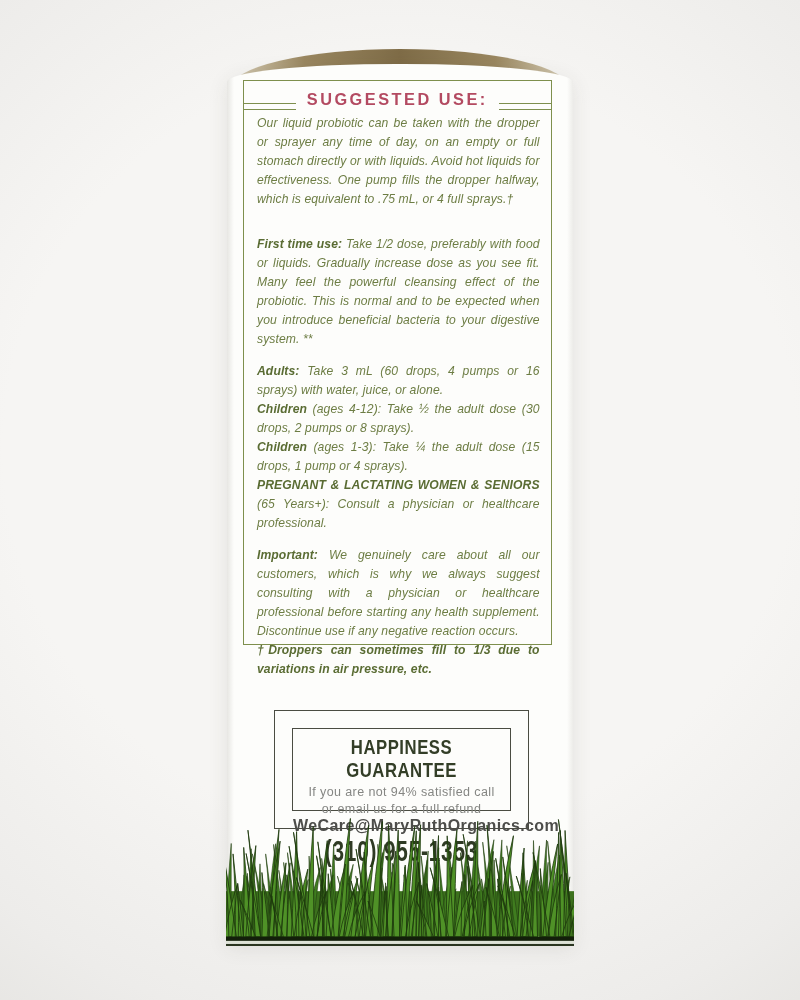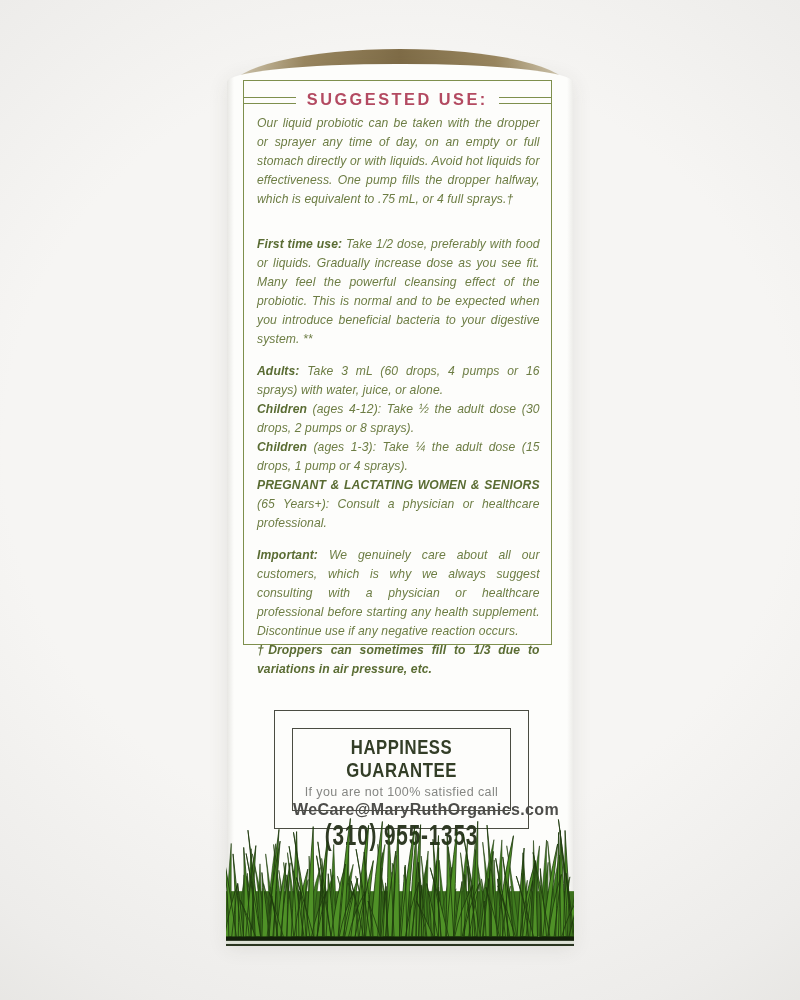--- a/index.html
+++ b/index.html
@@ -36,21 +36,21 @@
     box-shadow: 0 4px 20px rgba(60,60,50,0.10);
   }
   
   .frame {
     position: absolute;
     left: 16px; top: 16px;
     width: 309px; height: 565px;
     border: 1.5px solid #7e8f4d;
   }
   .title-row {
-    display: flex; align-items: center;
+    display: flex; align-items: flex-end;
     margin-top: 9px; height: 20px;
   }
   .dbl-line {
     flex: 1; height: 7px;
     border-top: 1.5px solid #7e8f4d;
     border-bottom: 1.5px solid #7e8f4d;
   }
   .dbl-line.left { margin-right: 7px; }
   .dbl-line.right { margin-left: 7px; }
   .panel-title {
@@ -151,21 +151,22 @@
             <div><b>PREGNANT &amp; LACTATING WOMEN &amp; SENIORS</b><span> (65 Years+): Consult a physician or healthcare professional.</span></div>
           </div>
           <p class="para m-md"><b>Important:</b><span> We genuinely care about all our customers, which is why we always suggest consulting with a physician or healthcare professional before starting any health supplement. Discontinue use if any negative reaction occurs.</span></p>
           <p class="para footnote"><span>†Droppers can sometimes fill to 1/3 due to variations in air pressure, etc.</span></p>
         </div>
       </div>
 
       <div class="guarantee">
         <div class="g-inner">
           <div class="g-title">HAPPINESS GUARANTEE</div>
-          <div class="g-line">If you are not 100% satisfied call</div>
+          <div class="g-line">If you are not 94% satisfied call</div>
+          <div class="g-line">or email us for a full refund</div>
           <div class="g-email">WeCare@MaryRuthOrganics.com</div>
           <div class="g-phone">(310) 955-1353</div>
         </div>
       </div>
 
       <svg class="grass" viewBox="0 0 346 130" preserveAspectRatio="none">
           <rect x="0" y="76" width="346" height="45" fill="#3c711d"></rect>
           <path d="M -5.6 121 Q -7.3 96.3 -16.0 76.0 Q -7.3 98.5 -0.4 121 Z M -0.9 121 Q 1.6 70.4 5.2 29.0 Q 5.2 75.0 4.9 121 Z M 2.5 121 Q 2.7 79.4 -1.8 45.3 Q 4.8 83.2 9.9 121 Z M 11.2 121 Q 14.3 86.1 19.1 57.6 Q 18.3 89.3 17.4 121 Z M 14.9 121 Q 16.7 87.4 17.9 59.9 Q 19.9 90.5 21.3 121 Z M 17.8 121 Q 19.8 86.6 21.3 58.4 Q 22.9 89.7 23.9 121 Z M 20.1 121 Q 22.5 73.2 25.1 34.2 Q 26.0 77.6 26.4 121 Z M 26.8 121 Q 26.3 88.2 20.7 61.4 Q 27.3 91.2 32.5 121 Z M 30.3 121 Q 32.3 81.4 33.8 49.1 Q 35.5 85.0 36.6 121 Z M 34.7 121 Q 34.0 76.0 26.2 39.2 Q 35.4 80.1 42.6 121 Z M 39.7 121 Q 43.1 70.6 49.4 29.3 Q 47.2 75.1 45.2 121 Z M 43.5 121 Q 43.6 76.1 39.4 39.3 Q 45.3 80.2 49.9 121 Z M 43.9 121 Q 43.5 92.2 37.3 68.6 Q 45.1 94.8 51.0 121 Z M 51.4 121 Q 51.6 70.9 47.3 30.0 Q 53.6 75.5 58.5 121 Z M 55.7 121 Q 56.1 84.9 52.5 55.4 Q 58.3 88.2 62.7 121 Z M 60.1 121 Q 60.8 80.7 57.3 47.7 Q 63.2 84.4 67.8 121 Z M 65.4 121 Q 65.5 75.4 61.1 38.1 Q 67.2 79.6 71.9 121 Z M 68.5 121 Q 72.7 89.9 81.7 64.5 Q 77.6 92.8 74.0 121 Z M 72.5 121 Q 73.5 95.9 71.4 75.4 Q 76.4 98.2 80.3 121 Z M 75.5 121 Q 74.6 85.5 67.1 56.4 Q 75.7 88.7 82.5 121 Z M 78.9 121 Q 83.6 83.4 93.6 52.7 Q 89.0 86.8 85.1 121 Z M 80.9 121 Q 82.5 77.2 82.6 41.4 Q 85.6 81.2 87.7 121 Z M 89.9 121 Q 93.7 70.7 101.3 29.6 Q 98.2 75.3 95.4 121 Z M 90.6 121 Q 95.7 87.4 106.5 59.9 Q 101.6 90.4 97.3 121 Z M 98.3 121 Q 98.7 78.5 95.1 43.7 Q 100.8 82.4 105.1 121 Z M 101.9 121 Q 104.6 71.0 107.1 30.0 Q 108.9 75.5 110.0 121 Z M 106.2 121 Q 106.6 84.2 103.7 54.1 Q 108.6 87.5 112.3 121 Z M 109.8 121 Q 112.7 92.9 117.2 70.0 Q 116.7 95.5 116.0 121 Z M 110.7 121 Q 115.7 81.7 126.5 49.6 Q 121.3 85.3 116.7 121 Z M 116.5 121 Q 118.9 71.5 122.0 31.0 Q 122.3 76.0 122.3 121 Z M 120.9 121 Q 119.3 88.1 110.8 61.2 Q 119.4 91.1 126.1 121 Z M 122.9 121 Q 124.1 88.3 122.4 61.5 Q 127.0 91.3 130.4 121 Z M 130.9 121 Q 129.9 91.9 121.9 68.1 Q 131.0 94.5 138.2 121 Z M 132.6 121 Q 134.7 81.0 137.3 48.3 Q 137.9 84.6 138.2 121 Z M 136.5 121 Q 136.0 88.0 128.9 61.0 Q 137.6 91.0 144.4 121 Z M 142.1 121 Q 147.2 71.0 158.1 30.0 Q 153.1 75.5 148.8 121 Z M 147.7 121 Q 150.6 83.6 155.2 53.0 Q 154.4 87.0 153.4 121 Z M 147.5 121 Q 150.5 75.4 155.4 38.0 Q 154.3 79.5 153.2 121 Z M 152.1 121 Q 152.9 70.8 150.9 29.8 Q 155.0 75.4 158.2 121 Z M 157.6 121 Q 159.0 91.7 158.6 67.8 Q 161.8 94.4 164.1 121 Z M 158.0 121 Q 158.2 85.1 153.5 55.8 Q 160.4 88.4 165.8 121 Z M 166.4 121 Q 167.7 81.9 166.9 49.8 Q 170.6 85.4 173.4 121 Z M 168.5 121 Q 169.0 81.1 165.3 48.4 Q 171.3 84.7 175.9 121 Z M 173.8 121 Q 172.5 86.1 164.7 57.5 Q 173.0 89.2 179.5 121 Z M 179.5 121 Q 180.0 83.0 177.7 52.0 Q 182.0 86.5 185.2 121 Z M 179.0 121 Q 179.7 87.4 176.9 59.9 Q 182.0 90.5 185.7 121 Z M 189.3 121 Q 193.0 79.4 200.1 45.4 Q 197.4 83.2 195.0 121 Z M 192.4 121 Q 195.7 74.5 201.0 36.4 Q 200.2 78.7 199.2 121 Z M 197.1 121 Q 197.3 77.2 194.1 41.4 Q 199.0 81.2 202.8 121 Z M 199.8 121 Q 203.6 79.7 209.4 46.0 Q 208.6 83.5 207.5 121 Z M 203.2 121 Q 206.5 72.8 211.5 33.3 Q 211.0 77.2 210.3 121 Z M 209.3 121 Q 210.8 94.1 211.4 72.0 Q 213.5 96.5 214.9 121 Z M 211.3 121 Q 215.9 83.1 224.8 52.2 Q 221.3 86.6 218.2 121 Z M 212.7 121 Q 213.8 79.5 211.9 45.5 Q 216.5 83.3 219.9 121 Z M 217.8 121 Q 221.4 94.9 228.6 73.6 Q 225.7 97.3 223.1 121 Z M 224.1 121 Q 224.9 91.3 221.8 67.0 Q 227.5 94.0 231.9 121 Z M 225.2 121 Q 225.5 72.2 220.9 32.3 Q 227.7 76.6 233.0 121 Z M 231.2 121 Q 234.5 69.0 240.2 26.4 Q 238.8 73.7 237.3 121 Z M 237.2 121 Q 237.4 75.4 233.1 38.1 Q 239.3 79.5 244.1 121 Z M 240.9 121 Q 241.8 78.2 240.0 43.2 Q 244.1 82.1 247.2 121 Z M 240.6 121 Q 243.7 69.1 247.9 26.6 Q 248.2 73.8 248.0 121 Z M 250.1 121 Q 255.6 68.4 266.4 25.3 Q 262.0 73.2 258.1 121 Z M 253.9 121 Q 253.7 73.7 247.7 35.0 Q 255.4 78.0 261.4 121 Z M 255.6 121 Q 256.6 89.6 254.0 63.9 Q 259.6 92.5 263.9 121 Z M 259.5 121 Q 259.7 69.7 255.2 27.7 Q 261.7 74.3 266.6 121 Z M 263.2 121 Q 265.2 79.3 266.6 45.2 Q 268.5 83.1 269.7 121 Z M 267.2 121 Q 270.2 68.5 274.3 25.5 Q 274.7 73.3 274.6 121 Z M 272.9 121 Q 276.4 93.5 282.7 71.0 Q 280.6 96.0 278.5 121 Z M 279.4 121 Q 280.5 84.7 279.7 55.0 Q 282.9 88.0 285.3 121 Z M 283.0 121 Q 283.3 95.2 279.8 74.1 Q 285.2 97.5 289.3 121 Z M 285.6 121 Q 285.2 71.7 279.1 31.3 Q 286.6 76.2 292.4 121 Z M 290.5 121 Q 293.9 90.3 299.6 65.2 Q 298.2 93.1 296.7 121 Z M 294.8 121 Q 295.9 86.6 294.0 58.5 Q 298.6 89.7 302.1 121 Z M 296.8 121 Q 299.7 86.0 304.7 57.3 Q 303.5 89.1 302.3 121 Z M 300.4 121 Q 304.5 71.7 311.7 31.4 Q 309.7 76.2 307.8 121 Z M 304.0 121 Q 305.4 68.8 305.7 26.1 Q 308.1 73.6 309.7 121 Z M 312.3 121 Q 315.5 80.6 320.3 47.6 Q 319.9 84.3 319.2 121 Z M 311.8 121 Q 314.6 68.5 318.7 25.6 Q 318.4 73.3 317.9 121 Z M 319.2 121 Q 323.4 76.8 331.6 40.6 Q 328.6 80.8 325.8 121 Z M 323.1 121 Q 323.5 69.2 319.7 26.8 Q 325.6 73.9 330.1 121 Z M 327.6 121 Q 332.4 88.5 341.9 61.9 Q 338.0 91.4 334.4 121 Z M 332.9 121 Q 333.6 77.9 332.1 42.6 Q 335.6 81.8 338.2 121 Z M 333.9 121 Q 334.6 80.3 331.7 46.9 Q 336.9 84.0 340.9 121 Z M 339.9 121 Q 343.5 91.1 349.7 66.7 Q 347.9 93.8 346.2 121 Z M 338.9 121 Q 338.8 70.5 332.7 29.1 Q 340.8 75.1 347.1 121 Z " fill="#3f7c1f" stroke="#224010" stroke-width="0.6"></path>
           <path d="M -5.9 121 Q -8.2 101.8 -18.5 86.0 Q -8.8 103.5 -1.1 121 Z M -1.4 121 Q 3.1 92.6 11.5 69.4 Q 8.5 95.2 5.7 121 Z M 2.8 121 Q 2.4 70.9 -4.3 29.9 Q 4.0 75.4 10.4 121 Z M 9.2 121 Q 9.7 76.1 7.0 39.3 Q 11.6 80.2 15.2 121 Z M 12.2 121 Q 12.9 91.9 11.6 68.2 Q 14.9 94.6 17.4 121 Z M 17.2 121 Q 18.7 72.5 17.6 32.9 Q 21.8 76.9 25.0 121 Z M 19.7 121 Q 23.1 71.6 29.7 31.1 Q 27.2 76.0 24.9 121 Z M 23.1 121 Q 22.0 101.1 14.2 84.9 Q 22.8 102.9 29.5 121 Z M 29.1 121 Q 27.8 75.8 20.0 38.9 Q 28.1 79.9 34.5 121 Z M 28.0 121 Q 27.6 63.2 21.8 15.9 Q 29.0 68.5 34.5 121 Z M 35.7 121 Q 37.0 86.1 35.7 57.6 Q 39.9 89.3 43.0 121 Z M 40.9 121 Q 45.1 69.2 53.8 26.7 Q 50.0 73.9 46.6 121 Z M 42.8 121 Q 45.0 98.8 45.6 80.6 Q 48.8 100.8 51.1 121 Z M 42.3 121 Q 45.8 62.8 52.7 15.1 Q 49.9 68.1 47.4 121 Z M 50.1 121 Q 53.3 80.9 59.7 48.1 Q 57.3 84.5 55.1 121 Z M 51.4 121 Q 50.3 96.9 43.1 77.2 Q 50.9 99.1 57.1 121 Z M 54.3 121 Q 57.7 80.9 63.7 48.1 Q 62.1 84.6 60.4 121 Z M 60.5 121 Q 61.7 87.4 60.5 59.9 Q 64.5 90.5 67.4 121 Z M 64.9 121 Q 67.6 64.0 70.2 17.3 Q 71.7 69.2 72.5 121 Z M 67.7 121 Q 72.4 84.3 81.3 54.3 Q 78.1 87.6 75.1 121 Z M 70.0 121 Q 69.5 71.9 62.7 31.7 Q 71.1 76.3 77.6 121 Z M 76.2 121 Q 75.2 64.4 67.1 18.0 Q 76.2 69.5 83.4 121 Z M 79.9 121 Q 82.9 61.2 86.7 12.4 Q 87.2 66.7 87.4 121 Z M 79.5 121 Q 78.5 88.9 70.0 62.6 Q 79.7 91.8 87.2 121 Z M 85.0 121 Q 89.5 96.6 99.5 76.7 Q 94.6 98.8 90.3 121 Z M 90.7 121 Q 93.0 86.3 96.1 57.9 Q 96.1 89.5 95.9 121 Z M 90.9 121 Q 94.4 68.9 100.7 26.2 Q 98.5 73.6 96.5 121 Z M 97.8 121 Q 97.3 69.5 91.3 27.4 Q 98.6 74.2 104.3 121 Z M 96.7 121 Q 96.4 77.1 90.0 41.1 Q 98.3 81.1 104.7 121 Z M 99.5 121 Q 101.5 86.8 101.6 58.8 Q 105.2 89.9 107.7 121 Z M 104.4 121 Q 109.3 81.6 118.7 49.3 Q 115.2 85.2 112.0 121 Z M 111.5 121 Q 115.6 56.9 123.7 4.4 Q 120.4 62.7 117.5 121 Z M 112.6 121 Q 117.3 95.5 127.7 74.6 Q 122.6 97.8 118.1 121 Z M 116.3 121 Q 121.4 89.2 131.0 63.2 Q 127.5 92.1 124.2 121 Z M 121.8 121 Q 127.1 96.5 138.5 76.5 Q 133.0 98.8 128.2 121 Z M 128.5 121 Q 133.0 60.6 141.8 11.1 Q 138.4 66.1 135.4 121 Z M 131.6 121 Q 130.7 90.6 124.4 65.8 Q 131.3 93.4 136.8 121 Z M 132.3 121 Q 137.0 79.7 146.5 45.9 Q 142.4 83.5 138.8 121 Z M 137.9 121 Q 136.8 73.5 129.3 34.6 Q 137.3 77.8 143.5 121 Z M 138.1 121 Q 139.2 75.0 137.4 37.4 Q 142.1 79.2 145.5 121 Z M 143.6 121 Q 147.8 58.5 155.5 7.4 Q 153.1 64.2 150.9 121 Z M 146.2 121 Q 146.2 101.6 141.3 85.8 Q 148.1 103.4 153.3 121 Z M 154.1 121 Q 156.6 93.7 159.2 71.3 Q 160.3 96.2 160.9 121 Z M 158.6 121 Q 162.3 74.5 168.8 36.5 Q 166.8 78.7 164.9 121 Z M 156.1 121 Q 157.5 96.3 157.9 76.1 Q 160.0 98.6 161.5 121 Z M 159.1 121 Q 161.1 60.0 161.6 10.2 Q 164.8 65.6 167.1 121 Z M 165.3 121 Q 168.1 63.1 171.2 15.6 Q 172.2 68.3 172.6 121 Z M 172.7 121 Q 175.3 82.1 178.2 50.3 Q 179.2 85.7 179.7 121 Z M 174.1 121 Q 178.3 61.2 187.7 12.2 Q 183.0 66.6 179.0 121 Z M 178.5 121 Q 182.8 91.3 191.9 67.0 Q 187.8 94.0 184.2 121 Z M 181.8 121 Q 184.9 63.5 189.2 16.5 Q 189.2 68.7 188.9 121 Z M 185.4 121 Q 188.5 60.2 193.5 10.5 Q 192.7 65.7 191.7 121 Z M 189.0 121 Q 190.6 81.1 191.1 48.5 Q 193.4 84.7 195.0 121 Z M 191.5 121 Q 193.1 93.0 194.1 70.1 Q 195.7 95.6 196.8 121 Z M 194.2 121 Q 194.4 80.4 191.0 47.2 Q 195.9 84.1 199.7 121 Z M 198.7 121 Q 197.7 101.6 189.4 85.7 Q 198.9 103.4 206.3 121 Z M 205.7 121 Q 208.1 66.1 211.3 21.2 Q 211.4 71.1 211.3 121 Z M 204.1 121 Q 204.1 92.1 199.6 68.5 Q 205.9 94.7 210.7 121 Z M 207.3 121 Q 208.1 68.1 205.8 24.9 Q 210.4 72.9 213.9 121 Z M 213.6 121 Q 212.4 83.5 203.0 52.9 Q 213.4 86.9 221.5 121 Z M 218.4 121 Q 220.2 66.3 219.9 21.5 Q 223.7 71.3 226.5 121 Z M 219.1 121 Q 223.0 63.0 229.6 15.6 Q 228.0 68.3 226.4 121 Z M 226.6 121 Q 229.8 91.0 234.7 66.4 Q 234.3 93.7 233.7 121 Z M 227.3 121 Q 233.1 93.2 245.3 70.4 Q 239.7 95.7 234.8 121 Z M 236.0 121 Q 240.9 91.7 252.1 67.8 Q 246.3 94.4 241.3 121 Z M 237.0 121 Q 238.1 87.2 237.4 59.6 Q 240.6 90.3 243.1 121 Z M 241.9 121 Q 242.7 82.8 239.9 51.5 Q 245.1 86.2 249.1 121 Z M 244.9 121 Q 247.2 58.4 250.3 7.2 Q 250.4 64.1 250.3 121 Z M 247.4 121 Q 245.4 65.5 235.8 20.0 Q 245.3 70.5 252.9 121 Z M 252.5 121 Q 254.6 101.6 256.7 85.7 Q 257.9 103.4 258.5 121 Z M 255.0 121 Q 257.8 89.4 261.3 63.5 Q 261.8 92.2 261.9 121 Z M 255.8 121 Q 259.6 74.7 265.7 36.8 Q 264.6 78.9 263.4 121 Z M 262.9 121 Q 263.2 60.4 259.5 10.9 Q 265.3 65.9 269.7 121 Z M 264.1 121 Q 264.1 94.1 258.5 72.1 Q 266.2 96.5 272.0 121 Z M 269.7 121 Q 274.6 66.2 285.8 21.4 Q 280.0 71.2 275.0 121 Z M 272.6 121 Q 272.9 89.6 270.1 63.9 Q 274.5 92.5 277.9 121 Z M 275.1 121 Q 274.6 78.4 268.1 43.6 Q 276.0 82.3 282.1 121 Z M 279.9 121 Q 279.8 77.7 275.2 42.3 Q 281.4 81.7 286.1 121 Z M 280.8 121 Q 279.4 93.4 270.3 70.8 Q 280.1 95.9 287.8 121 Z M 289.4 121 Q 292.0 72.9 296.4 33.5 Q 295.4 77.2 294.4 121 Z M 292.5 121 Q 297.1 80.8 307.1 48.0 Q 302.4 84.5 298.3 121 Z M 292.8 121 Q 294.8 75.4 295.3 38.2 Q 298.4 79.6 300.7 121 Z M 294.9 121 Q 298.7 90.7 304.9 65.8 Q 303.6 93.4 302.1 121 Z M 300.4 121 Q 298.4 88.1 288.6 61.1 Q 298.2 91.1 305.9 121 Z M 304.6 121 Q 306.2 79.7 307.6 45.9 Q 308.9 83.5 309.7 121 Z M 312.8 121 Q 313.7 84.0 312.5 53.7 Q 316.1 87.4 318.7 121 Z M 313.9 121 Q 313.2 75.3 305.3 37.9 Q 314.8 79.5 322.1 121 Z M 315.0 121 Q 319.5 70.7 329.7 29.5 Q 324.4 75.2 319.9 121 Z M 320.3 121 Q 324.6 87.2 333.4 59.5 Q 329.6 90.3 326.2 121 Z M 327.9 121 Q 329.5 64.4 330.7 18.1 Q 332.1 69.6 333.0 121 Z M 330.5 121 Q 332.3 63.4 332.3 16.2 Q 335.8 68.6 338.3 121 Z M 333.8 121 Q 339.4 99.5 351.1 81.9 Q 345.7 101.5 340.9 121 Z M 335.5 121 Q 337.2 63.3 337.1 16.2 Q 340.6 68.6 343.1 121 Z M 339.7 121 Q 338.3 57.4 330.5 5.4 Q 338.7 63.2 345.1 121 Z M 341.2 121 Q 341.2 86.4 338.0 58.2 Q 342.6 89.6 346.2 121 Z " fill="#4f9127" stroke="#1d380d" stroke-width="0.8"></path>
           <rect x="0" y="121" width="346" height="4" fill="#131f0a"></rect>

